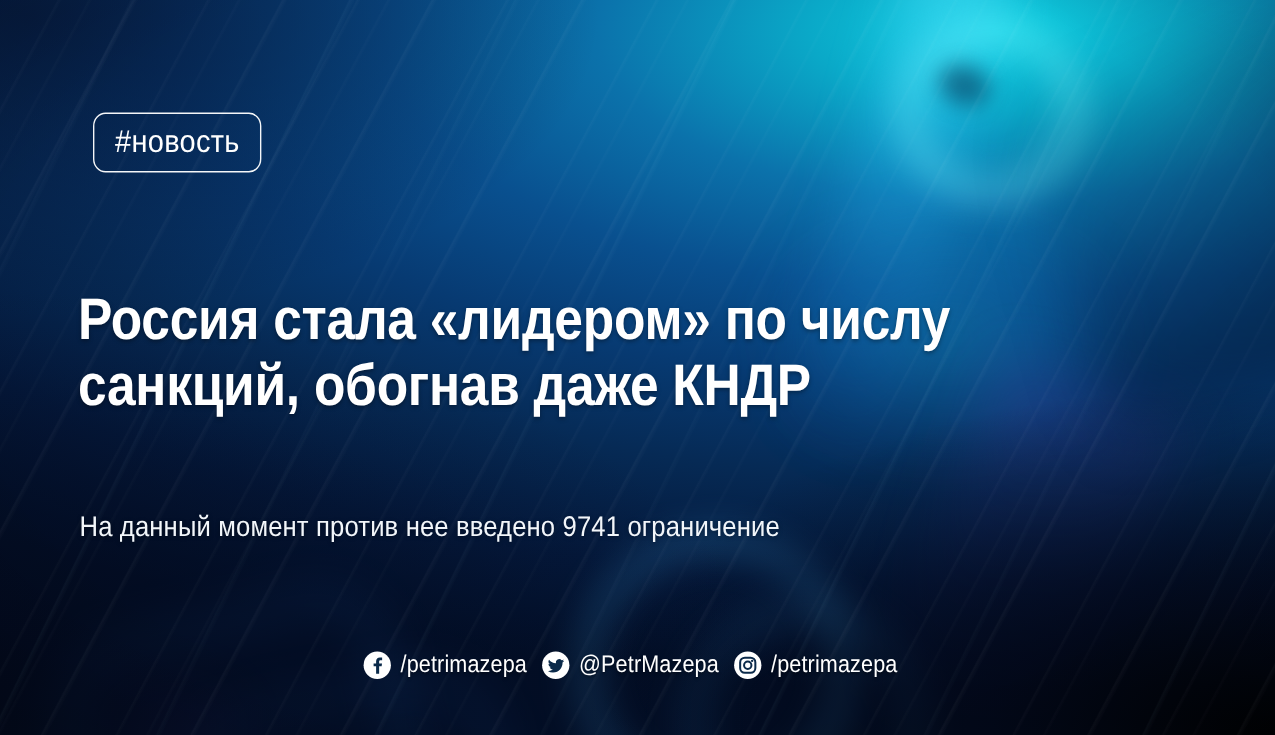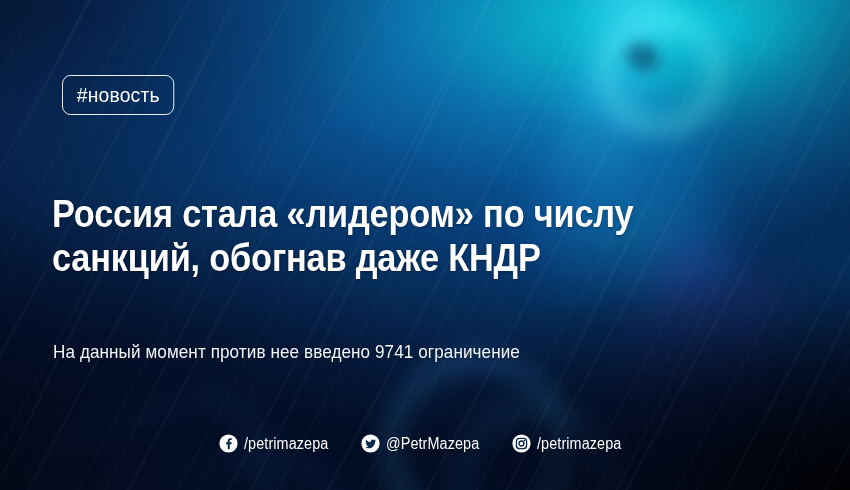--- a/index.html
+++ b/index.html
@@ -223,21 +223,21 @@
   }
 
   .socials {
     position: absolute;
     left: 0;
     right: 0;
     top: 434px;
     display: flex;
     justify-content: center;
     align-items: center;
-    gap: 23px;
+    gap: 0;
   }
   .social {
     display: flex;
     align-items: center;
     gap: 6px;
   }
   .social .ico {
     width: 19px;
     height: 19px;
     display: block;

